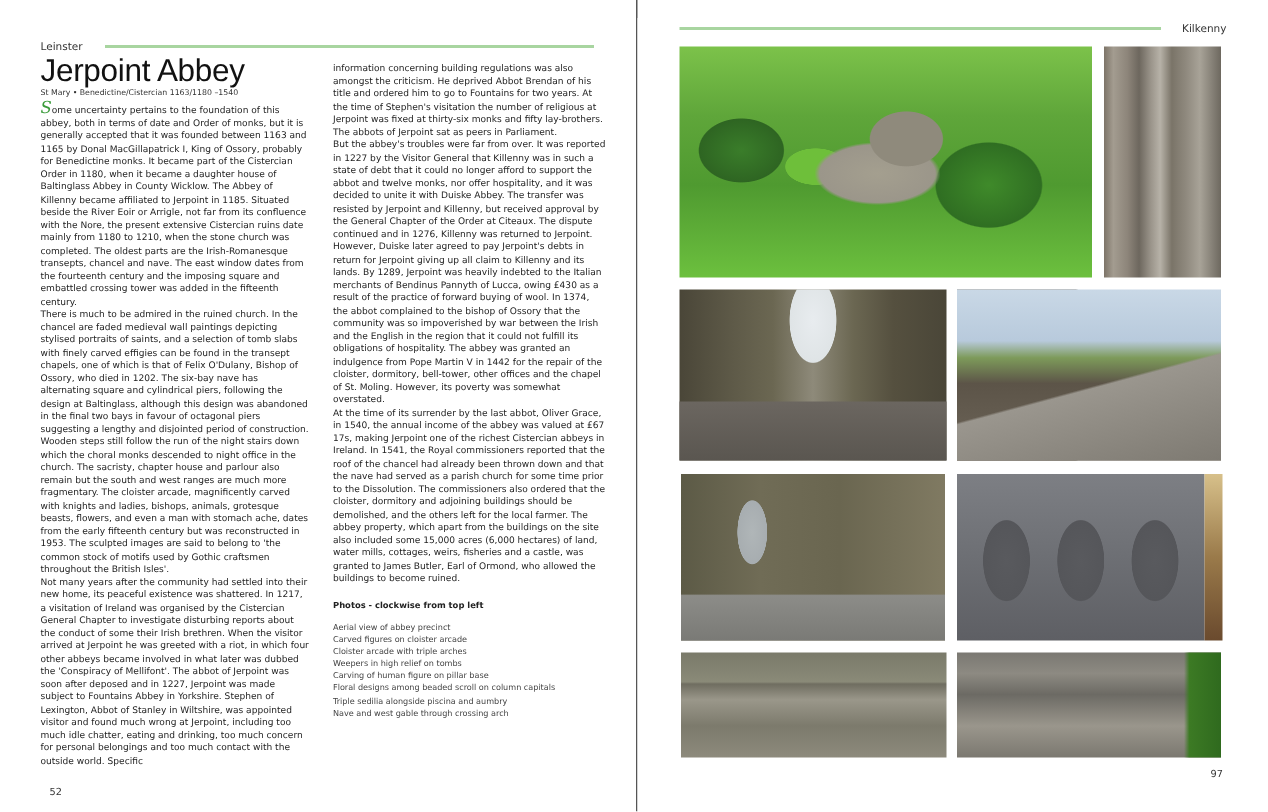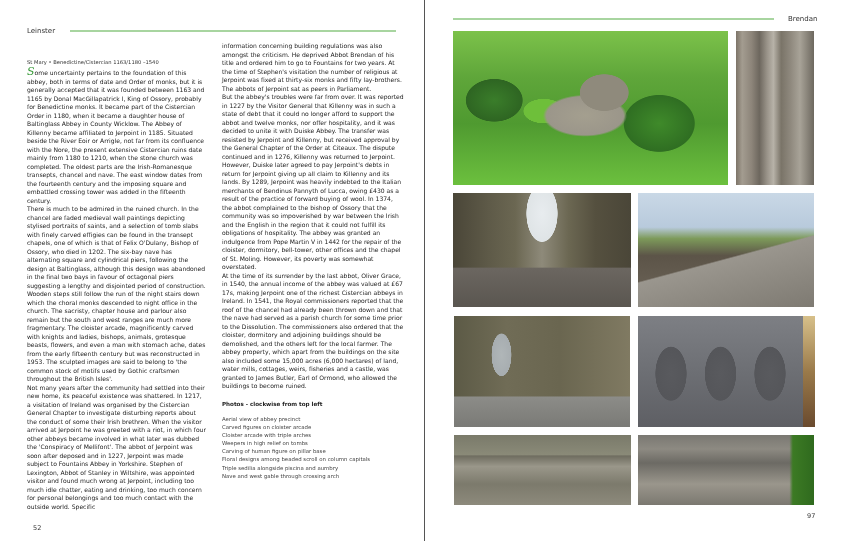--- a/index.html
+++ b/index.html
@@ -73,20 +73,21 @@
       linear-gradient(90deg, transparent 0%, transparent 86%, #3c7a24 88%, #2f6a1e 100%),
       linear-gradient(180deg, #7a7872 0%, #8d8a82 20%, #6c6a64 40%, #9a968c 70%, #7b7870 100%); }
 </style>
 </head>
 <body>
 
 <div class="page page-left">
   <span class="running-head" style="left:27px; top:15px;">Leinster</span>
   <div class="rule" style="left:70px; top:18px; width:326px;"></div>
 
+  <h1 class="title">Jerpoint Abbey</h1>
   <div class="subtitle">St Mary  •  Benedictine/Cistercian 1163/1180 –1540</div>
 
   <div class="col col-1">
     <p><span class="dropcap">S</span><span>ome uncertainty pertains to the foundation of this abbey, both in terms of date and Order of monks, but it is generally accepted that it was founded between 1163 and 1165 by Donal MacGillapatrick I, King of Ossory, probably for Benedictine monks. It became part of the Cistercian Order in 1180, when it became a daughter house of Baltinglass Abbey in County Wicklow. The Abbey of Killenny became affiliated to Jerpoint in 1185. Situated beside the River Eoir or Arrigle, not far from its confluence with the Nore, the present extensive Cistercian ruins date mainly from 1180 to 1210, when the stone church was completed. The oldest parts are the Irish-Romanesque transepts, chancel and nave. The east window dates from the fourteenth century and the imposing square and embattled crossing tower was added in the fifteenth century.</span></p>
     <p>There is much to be admired in the ruined church. In the chancel are faded medieval wall paintings depicting stylised portraits of saints, and a selection of tomb slabs with finely carved effigies can be found in the transept chapels, one of which is that of Felix O'Dulany, Bishop of Ossory, who died in 1202. The six-bay nave has alternating square and cylindrical piers, following the design at Baltinglass, although this design was abandoned in the final two bays in favour of octagonal piers suggesting a lengthy and disjointed period of construction. Wooden steps still follow the run of the night stairs down which the choral monks descended to night office in the church. The sacristy, chapter house and parlour also remain but the south and west ranges are much more fragmentary. The cloister arcade, magnificently carved with knights and ladies, bishops, animals, grotesque beasts, flowers, and even a man with stomach ache, dates from the early fifteenth century but was reconstructed in 1953. The sculpted images are said to belong to 'the common stock of motifs used by Gothic craftsmen throughout the British Isles'.</p>
     <p>Not many years after the community had settled into their new home, its peaceful existence was shattered. In 1217, a visitation of Ireland was organised by the Cistercian General Chapter to investigate disturbing reports about the conduct of some their Irish brethren. When the visitor arrived at Jerpoint he was greeted with a riot, in which four other abbeys became involved in what later was dubbed the 'Conspiracy of Mellifont'. The abbot of Jerpoint was soon after deposed and in 1227, Jerpoint was made subject to Fountains Abbey in Yorkshire. Stephen of Lexington, Abbot of Stanley in Wiltshire, was appointed visitor and found much wrong at Jerpoint, including too much idle chatter, eating and drinking, too much concern for personal belongings and too much contact with the outside world. Specific</p>
   </div>
 
   <div class="col col-2">
     <p>information concerning building regulations was also amongst the criticism. He deprived Abbot Brendan of his title and ordered him to go to Fountains for two years. At the time of Stephen's visitation the number of religious at Jerpoint was fixed at thirty-six monks and fifty lay-brothers. The abbots of Jerpoint sat as peers in Parliament.</p>
@@ -105,21 +106,21 @@
     </ul>
   </div>
 
   <span class="page-num" style="left:33px;">52</span>
 </div>
 
 <div class="gutter"></div>
 
 <div class="page page-right"></div>
 <div class="rule" style="left:453px; top:18px; width:321px;"></div>
-<span class="running-head" style="left:788px; top:15px;">Brendan</span>
+<span class="running-head" style="left:788px; top:15px;">Kilkenny</span>
 
 <div class="photo ph-aerial" title="Aerial view of abbey precinct"></div>
 <div class="photo ph-figures" title="Carved figures on cloister arcade"></div>
 <div class="photo ph-nave" title="Nave and west gable through crossing arch"></div>
 <div class="photo ph-cloister" title="Cloister arcade with triple arches"></div>
 <div class="photo ph-sedilia" title="Triple sedilia alongside piscina and aumbry"></div>
 <div class="photo ph-weepers" title="Weepers in high relief on tombs"></div>
 <div class="photo ph-weepers-edge"></div>
 <div class="photo ph-floral" title="Floral designs among beaded scroll on column capitals"></div>
 <div class="photo ph-pillar" title="Carving of human figure on pillar base"></div>

